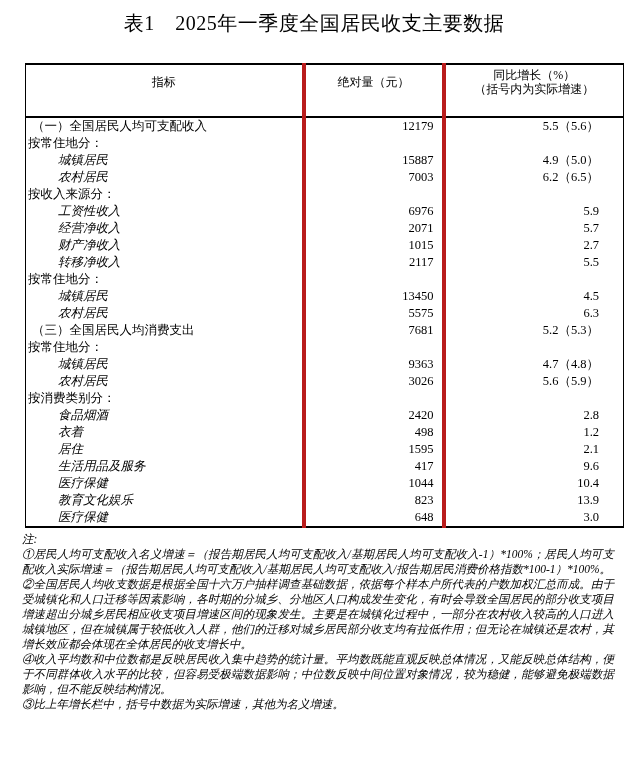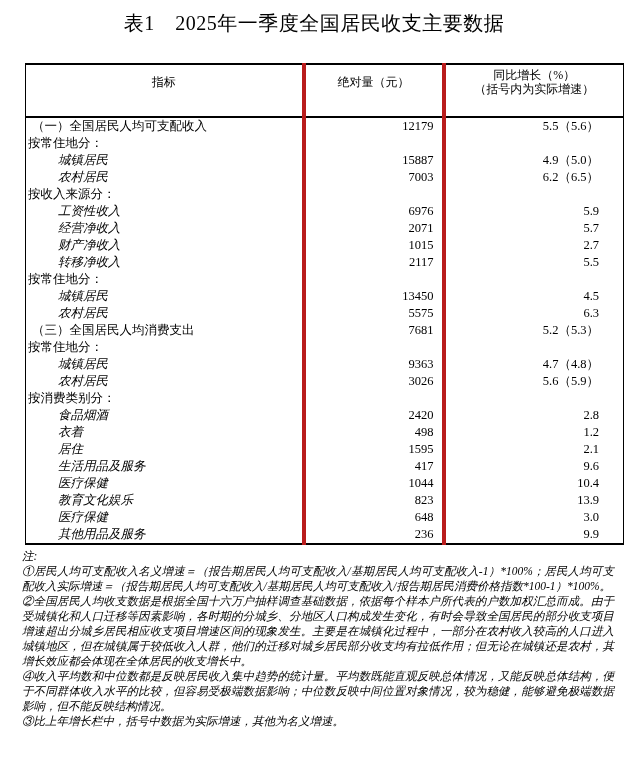--- a/index.html
+++ b/index.html
@@ -201,25 +201,20 @@
       <tr>
         <td class="cell-indicator lvl-sub">教育文化娱乐</td>
         <td class="cell-absolute">823</td>
         <td class="cell-growth">13.9</td>
       </tr>
       <tr>
         <td class="cell-indicator lvl-sub">医疗保健</td>
         <td class="cell-absolute">648</td>
         <td class="cell-growth">3.0</td>
       </tr>
-      <tr>
-        <td class="cell-indicator lvl-sub">其他用品及服务</td>
-        <td class="cell-absolute">236</td>
-        <td class="cell-growth">9.9</td>
-      </tr>
     </tbody>
 </table>
 
 <div class="notes">
   <div class="note-label">注:</div>
   <div id="notes-list">
       <div>①居民人均可支配收入名义增速＝（报告期居民人均可支配收入/基期居民人均可支配收入-1）*100%；居民人均可支配收入实际增速＝（报告期居民人均可支配收入/基期居民人均可支配收入/报告期居民消费价格指数*100-1）*100%。</div>
       <div>②全国居民人均收支数据是根据全国十六万户抽样调查基础数据，依据每个样本户所代表的户数加权汇总而成。由于受城镇化和人口迁移等因素影响，各时期的分城乡、分地区人口构成发生变化，有时会导致全国居民的部分收支项目增速超出分城乡居民相应收支项目增速区间的现象发生。主要是在城镇化过程中，一部分在农村收入较高的人口进入城镇地区，但在城镇属于较低收入人群，他们的迁移对城乡居民部分收支均有拉低作用；但无论在城镇还是农村，其增长效应都会体现在全体居民的收支增长中。</div>
       <div>④收入平均数和中位数都是反映居民收入集中趋势的统计量。平均数既能直观反映总体情况，又能反映总体结构，便于不同群体收入水平的比较，但容易受极端数据影响；中位数反映中间位置对象情况，较为稳健，能够避免极端数据影响，但不能反映结构情况。</div>
       <div>③比上年增长栏中，括号中数据为实际增速，其他为名义增速。</div>

